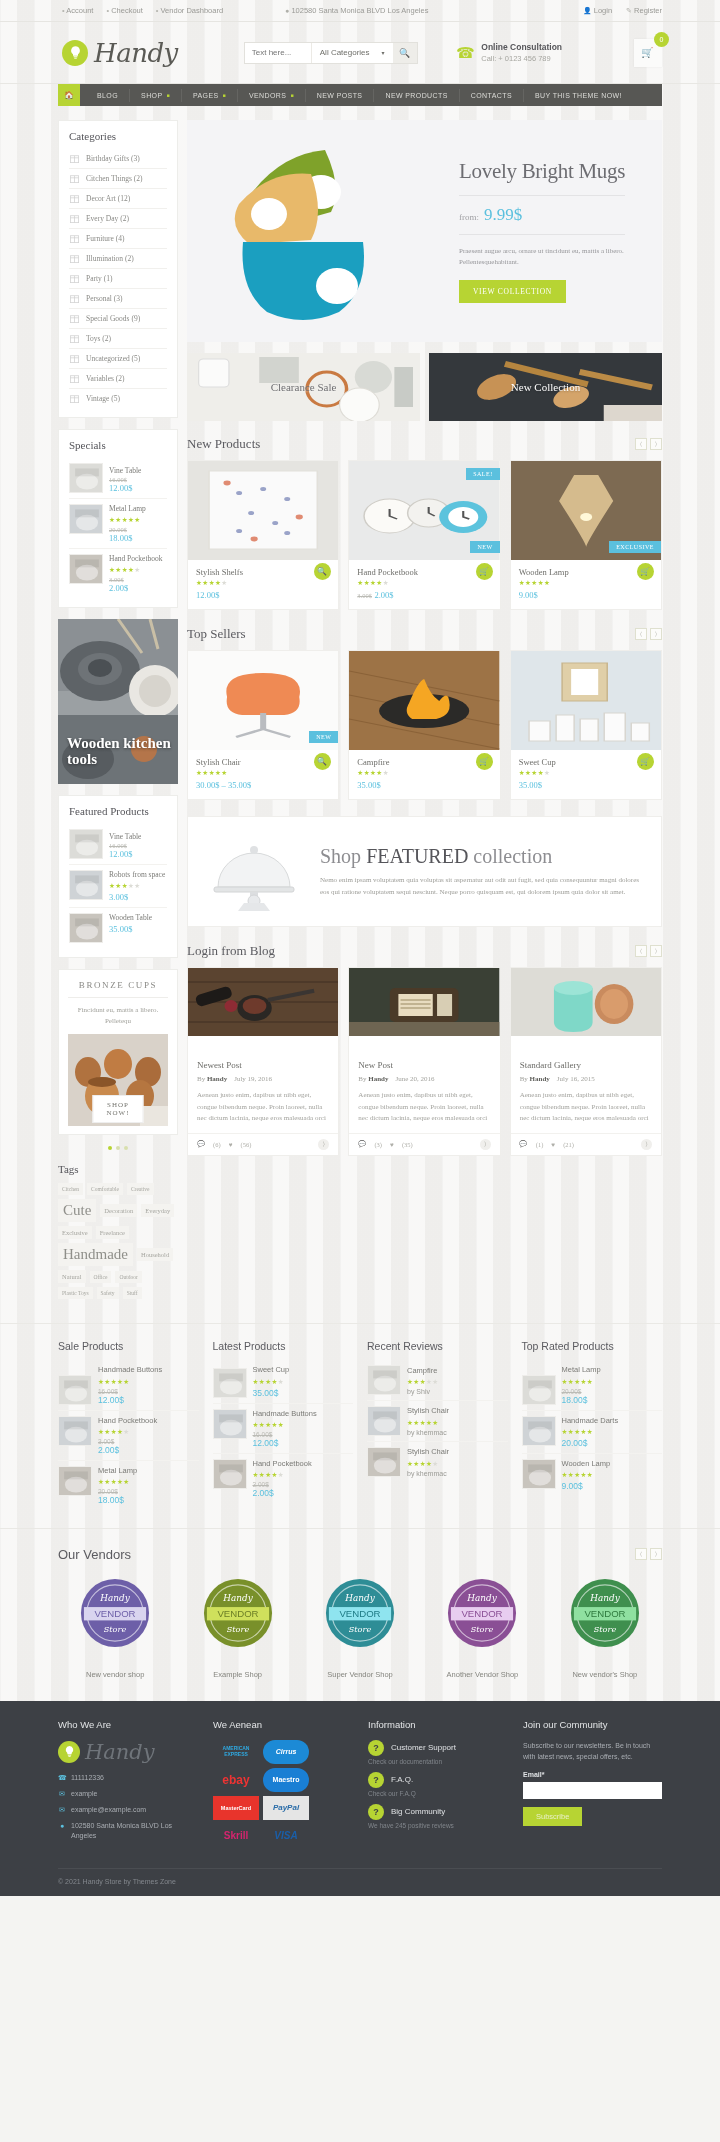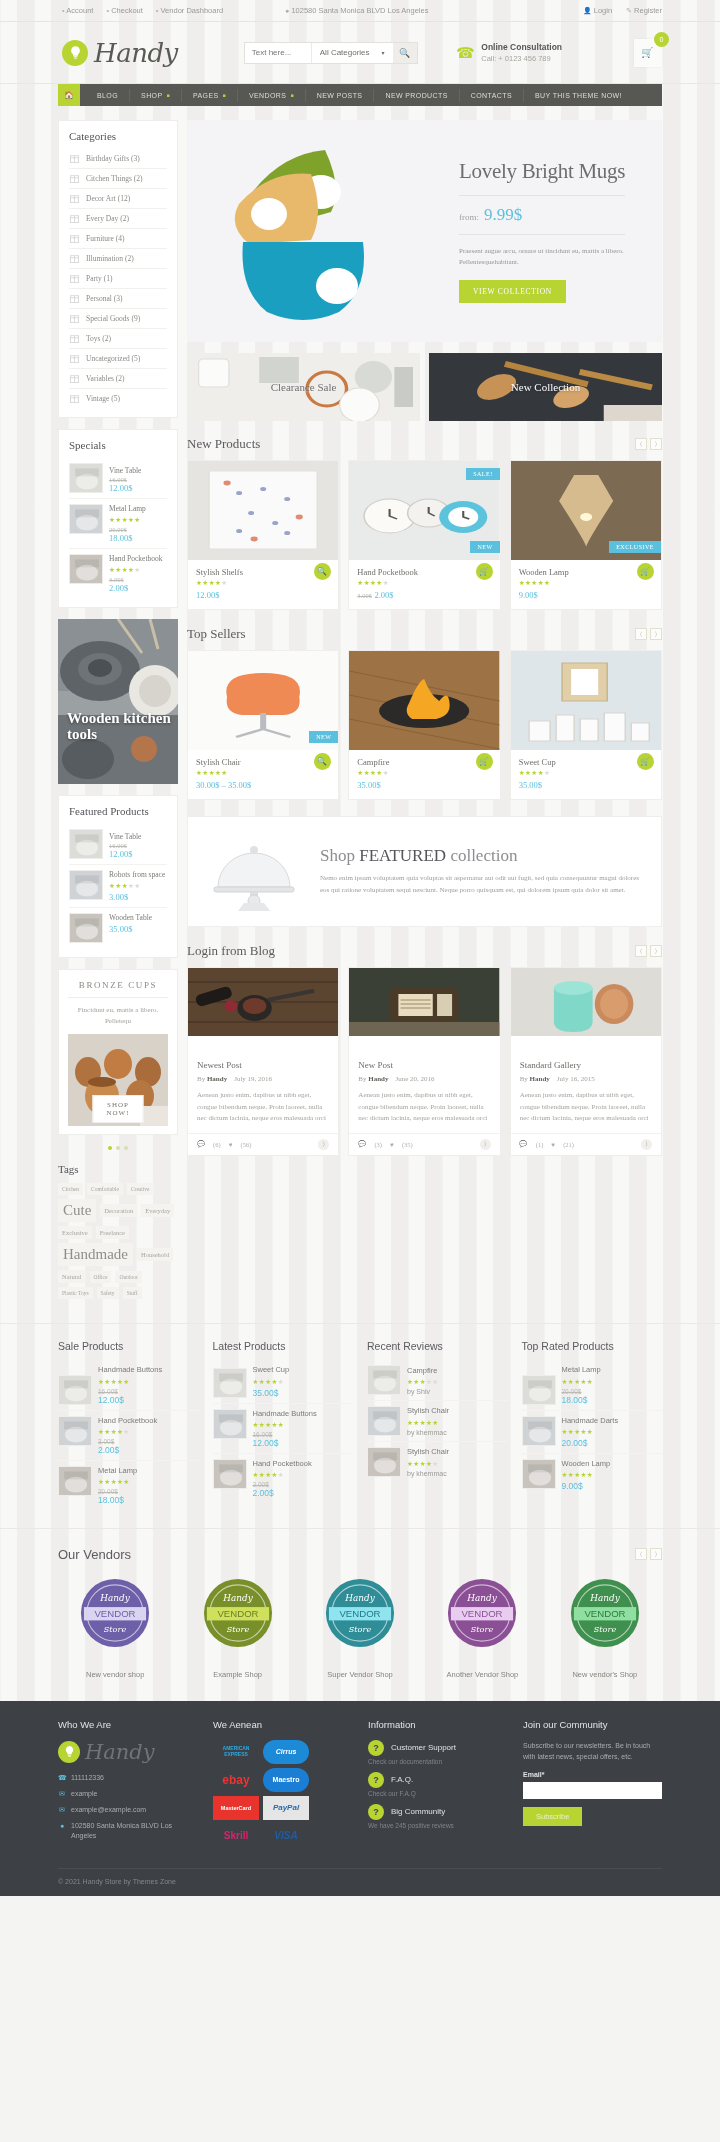--- a/index.html
+++ b/index.html
@@ -57,21 +57,21 @@
   .prod-row{ display:flex; gap:6px; padding:5px 0; border-top:1px solid #f3f2ef;}
   .prod-row:first-of-type{border-top:0;align-items:flex-end;}
   .thumb{ width:34px;height:30px; flex:none; border:1px solid #eeedea; background:#f6f5f3; overflow:hidden;}
   .p-name{ font-size:7.5px; color:#7b7b77; line-height:1.35;}
   .stars{ color:#b7d433; font-size:6.5px; letter-spacing:.5px; margin:2px 0;}
   .stars .e{color:#dcdcd6;}
   .old{ font-size:6.5px; color:#bbbbb5; text-decoration:line-through;}
   .new{ font-size:8.5px; color:#5bc0de;}
   
   .side-banner{ position:relative; height:165px; margin-bottom:11px; overflow:hidden;}
-  .side-banner .cap{ position:absolute; left:9px; bottom:42px; color:#fff; font-size:15px; font-weight:bold; line-height:1.05; text-shadow:0 1px 3px rgba(0,0,0,.45);}
+  .side-banner .cap{ position:absolute; left:9px; bottom:17px; color:#fff; font-size:15px; font-weight:bold; line-height:1.05; text-shadow:0 1px 3px rgba(0,0,0,.45);}
   
   .promo{ background:#fff;border:1px solid #ededea; padding:10px 9px 8px; text-align:center; margin-bottom:6px;}
   .promo h4{ font-size:9px; color:#8a8a86; font-weight:normal; letter-spacing:1.6px; padding-bottom:7px; border-bottom:1px solid #eeedea;}
   .promo p{ font-size:7px; color:#a2a29c; margin:7px 0 8px; line-height:1.5;}
   .promo .img{height:92px; position:relative;}
   .promo .shop{ position:absolute; left:50%; transform:translateX(-50%); bottom:3px; background:#fff; font-size:7px; letter-spacing:1px; color:#75756f; padding:5px 13px; border:1px solid #eee;}
   .dots{ text-align:center; margin-bottom:11px;}
   .dots i{ display:inline-block;width:4px;height:4px;border-radius:50%;background:#b7d433;margin:0 2px;}
   .dots i.o{background:#d8dfae;}
   
@@ -104,21 +104,21 @@
   .ribbon{ position:absolute; background:#5bc0de; color:#fff; font-size:6px; letter-spacing:.5px; padding:3px 7px;}
   .ribbon.sale{ top:7px; right:0;}
   .ribbon.new{ bottom:7px; right:0;}
   .ribbon.excl{ bottom:7px; right:0;}
   .card .body{ padding:7px 8px 9px; position:relative;}
   .card .t{ font-size:8.5px; color:#6f6f6b;}
   .card .circ{ position:absolute; right:7px; top:3px; width:17px;height:17px;border-radius:50%;background:#b7d433;color:#fff;display:flex;align-items:center;justify-content:center;font-size:8px;}
   
   .fband{ background:#fff; border:1px solid #efeeeb; display:flex; align-items:center; padding:12px 16px; gap:16px; margin-bottom:16px;}
   .fband .dome{ width:100px;height:85px;flex:none;}
-  .fband h2{ font-size:17px; font-weight:normal; color:#8d8d91;}
+  .fband h2{ font-size:20px; font-weight:normal; color:#8d8d91;}
   .fband h2 b{ color:#55555a; font-weight:normal;}
   .fband p{ font-size:7px; line-height:1.65; color:#9d9d98; margin-top:7px;}
   
   .bcard{ flex:1; background:#fff; border:1px solid #efeeeb;}
   .bcard .ph{ height:68px; overflow:hidden;}
   .bcard .bd{ padding:8px 9px;margin-top:16px;}
   .bcard .t{ font-size:9px; color:#6c6c68;}
   .bcard .meta{ font-size:7px; color:#a3a39e; margin:5px 0 7px;}
   .bcard .meta b{ color:#5f5f5b;}
   .bcard .ex{ font-size:7px; line-height:1.65; color:#a3a39e;}

